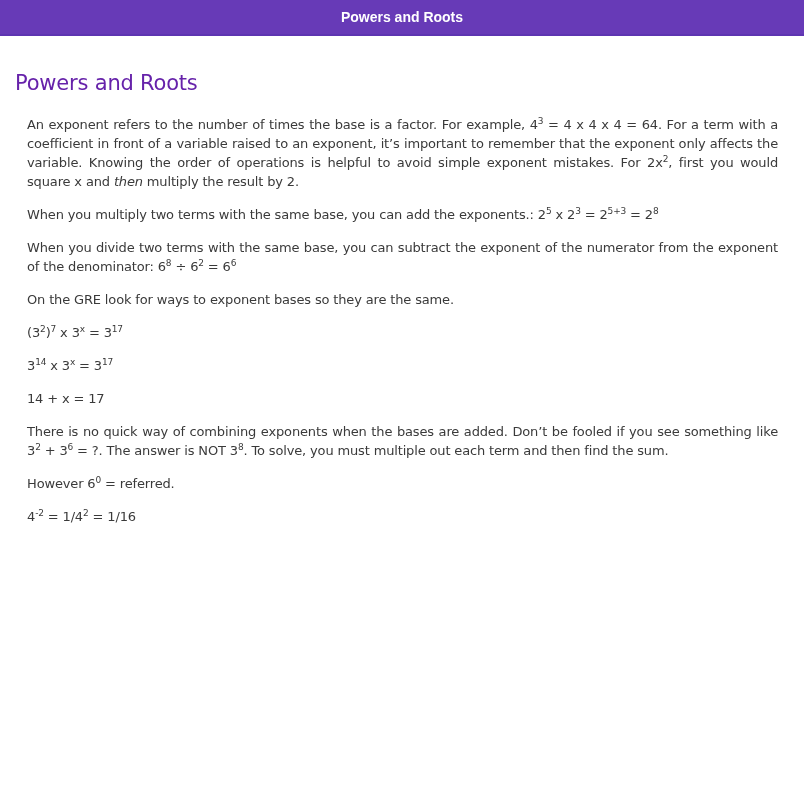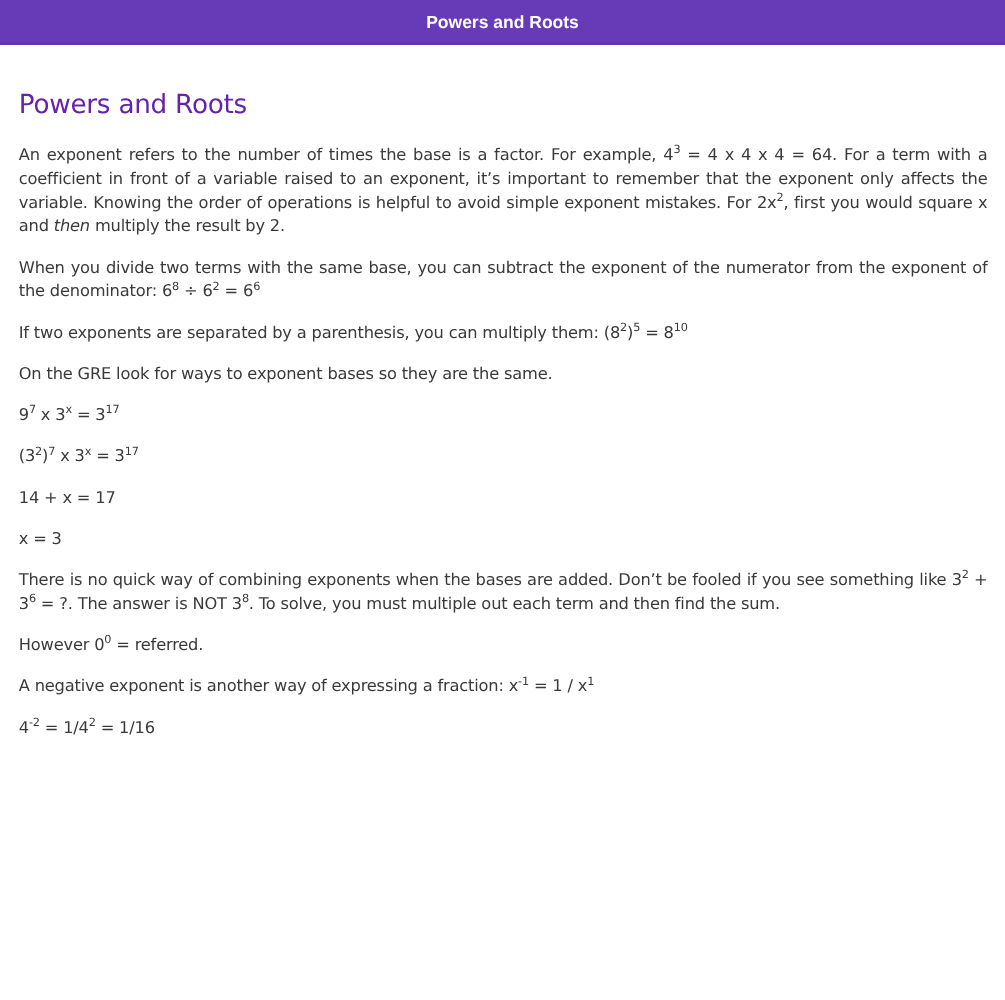--- a/index.html
+++ b/index.html
@@ -25,21 +25,21 @@
   }
   h1 {
     margin: 35px 0 0 0;
     color: #6622aa;
     font-weight: normal;
     font-size: 21px;
     font-family: "DejaVu Sans", sans-serif;
     letter-spacing: -0.2px;
   }
   p {
-    margin: 0;
+    margin: 12px;
     font-size: 13px;
     line-height: 19px;
     text-align: justify;
     letter-spacing: -0.15px;
   }
   sup { font-size: 9px; line-height: 0; vertical-align: super; }
   em { font-style: italic; }
   .p1 { margin-top: 20px; }
   .gap2 { margin-top: 14px; }
 </style>
@@ -49,38 +49,36 @@
 <div class="topbar">
   <span>Powers and Roots</span>
 </div>
 
 <div class="content">
   <h1>Powers and Roots</h1>
 
   <p class="p1"><span>An exponent refers to the number of times the base is a factor. For example, 4</span><sup>3</sup><span> = 4 x 4 x 4 = 64. For a term with a coefficient in front of a variable raised to an exponent, it’s important to remember that the exponent only affects the variable. Knowing the order of operations is helpful to avoid simple exponent mistakes. For 2x</span><sup>2</sup><span>, first you would square x and </span><em>then</em><span> multiply the result by 2.</span></p>
 
 
+  <p class="gap2"><span>When you multiply two terms with the same base, you can add the exponents.: 2</span><sup>5</sup><span> x 2</span><sup>3</sup><span> = 2</span><sup>5+3</sup><span> = 2</span><sup>8</sup></p>
 
   <p class="gap2"><span>When you divide two terms with the same base, you can subtract the exponent of the numerator from the exponent of the denominator: 6</span><sup>8</sup><span> ÷ 6</span><sup>2</sup><span> = 6</span><sup>6</sup></p>
 
-  <p class="gap2"><span>If two exponents are separated by a parenthesis, you can multiply them: (8</span><sup>2</sup><span>)</span><sup>5</sup><span> = 8</span><sup>10</sup></p>
 
   <p class="gap2">On the GRE look for ways to exponent bases so they are the same.</p>
 
-  <p class="gap2"><span>9</span><sup>7</sup><span> x 3</span><sup>x</sup><span> = 3</span><sup>17</sup></p>
 
   <p class="gap2"><span>(3</span><sup>2</sup><span>)</span><sup>7</sup><span> x 3</span><sup>x</sup><span> = 3</span><sup>17</sup></p>
 
+  <p class="gap2"><span>3</span><sup>14</sup><span> x 3</span><sup>x</sup><span> = 3</span><sup>17</sup></p>
 
   <p class="gap2">14 + x = 17</p>
 
-  <p class="gap2">x = 3</p>
 
   <p class="gap2"><span>There is no quick way of combining exponents when the bases are added. Don’t be fooled if you see something like 3</span><sup>2</sup><span> + 3</span><sup>6</sup><span> = ?. The answer is NOT 3</span><sup>8</sup><span>. To solve, you must multiple out each term and then find the sum.</span></p>
 
 
 
-  <p class="gap2"><span>However 0</span><sup>0</sup><span> = referred.</span></p>
+  <p class="gap2"><span>However 6</span><sup>0</sup><span> = referred.</span></p>
 
-  <p class="gap2"><span>A negative exponent is another way of expressing a fraction: x</span><sup>-1</sup><span> = 1 / x</span><sup>1</sup></p>
 
   <p class="gap2"><span>4</span><sup>-2</sup><span> = 1/4</span><sup>2</sup><span> = 1/16</span></p>
 </div>
 
 </body></html>

